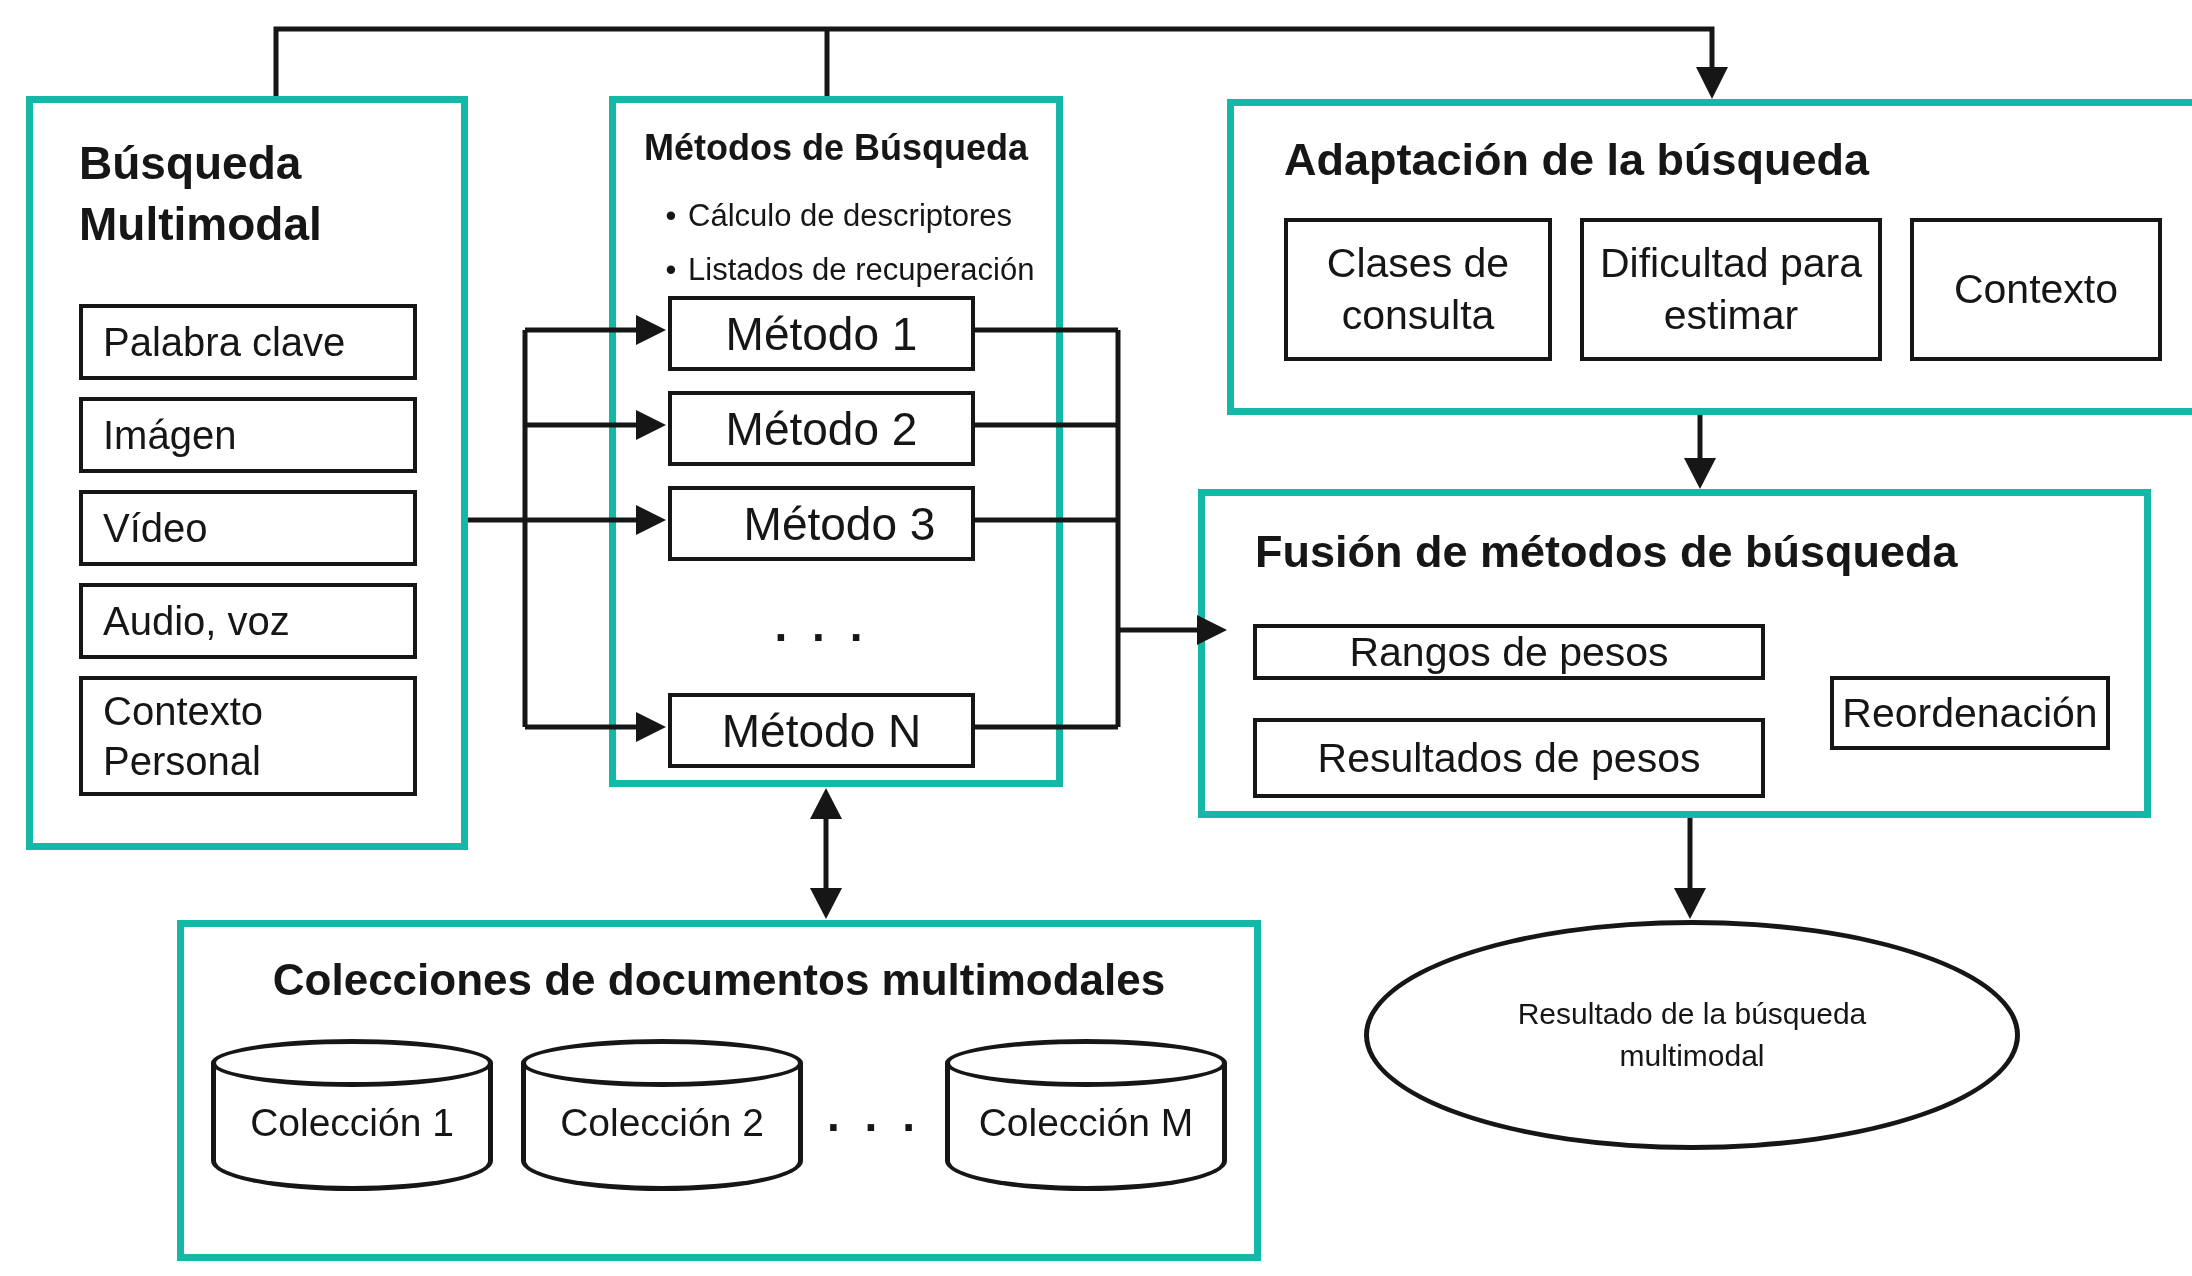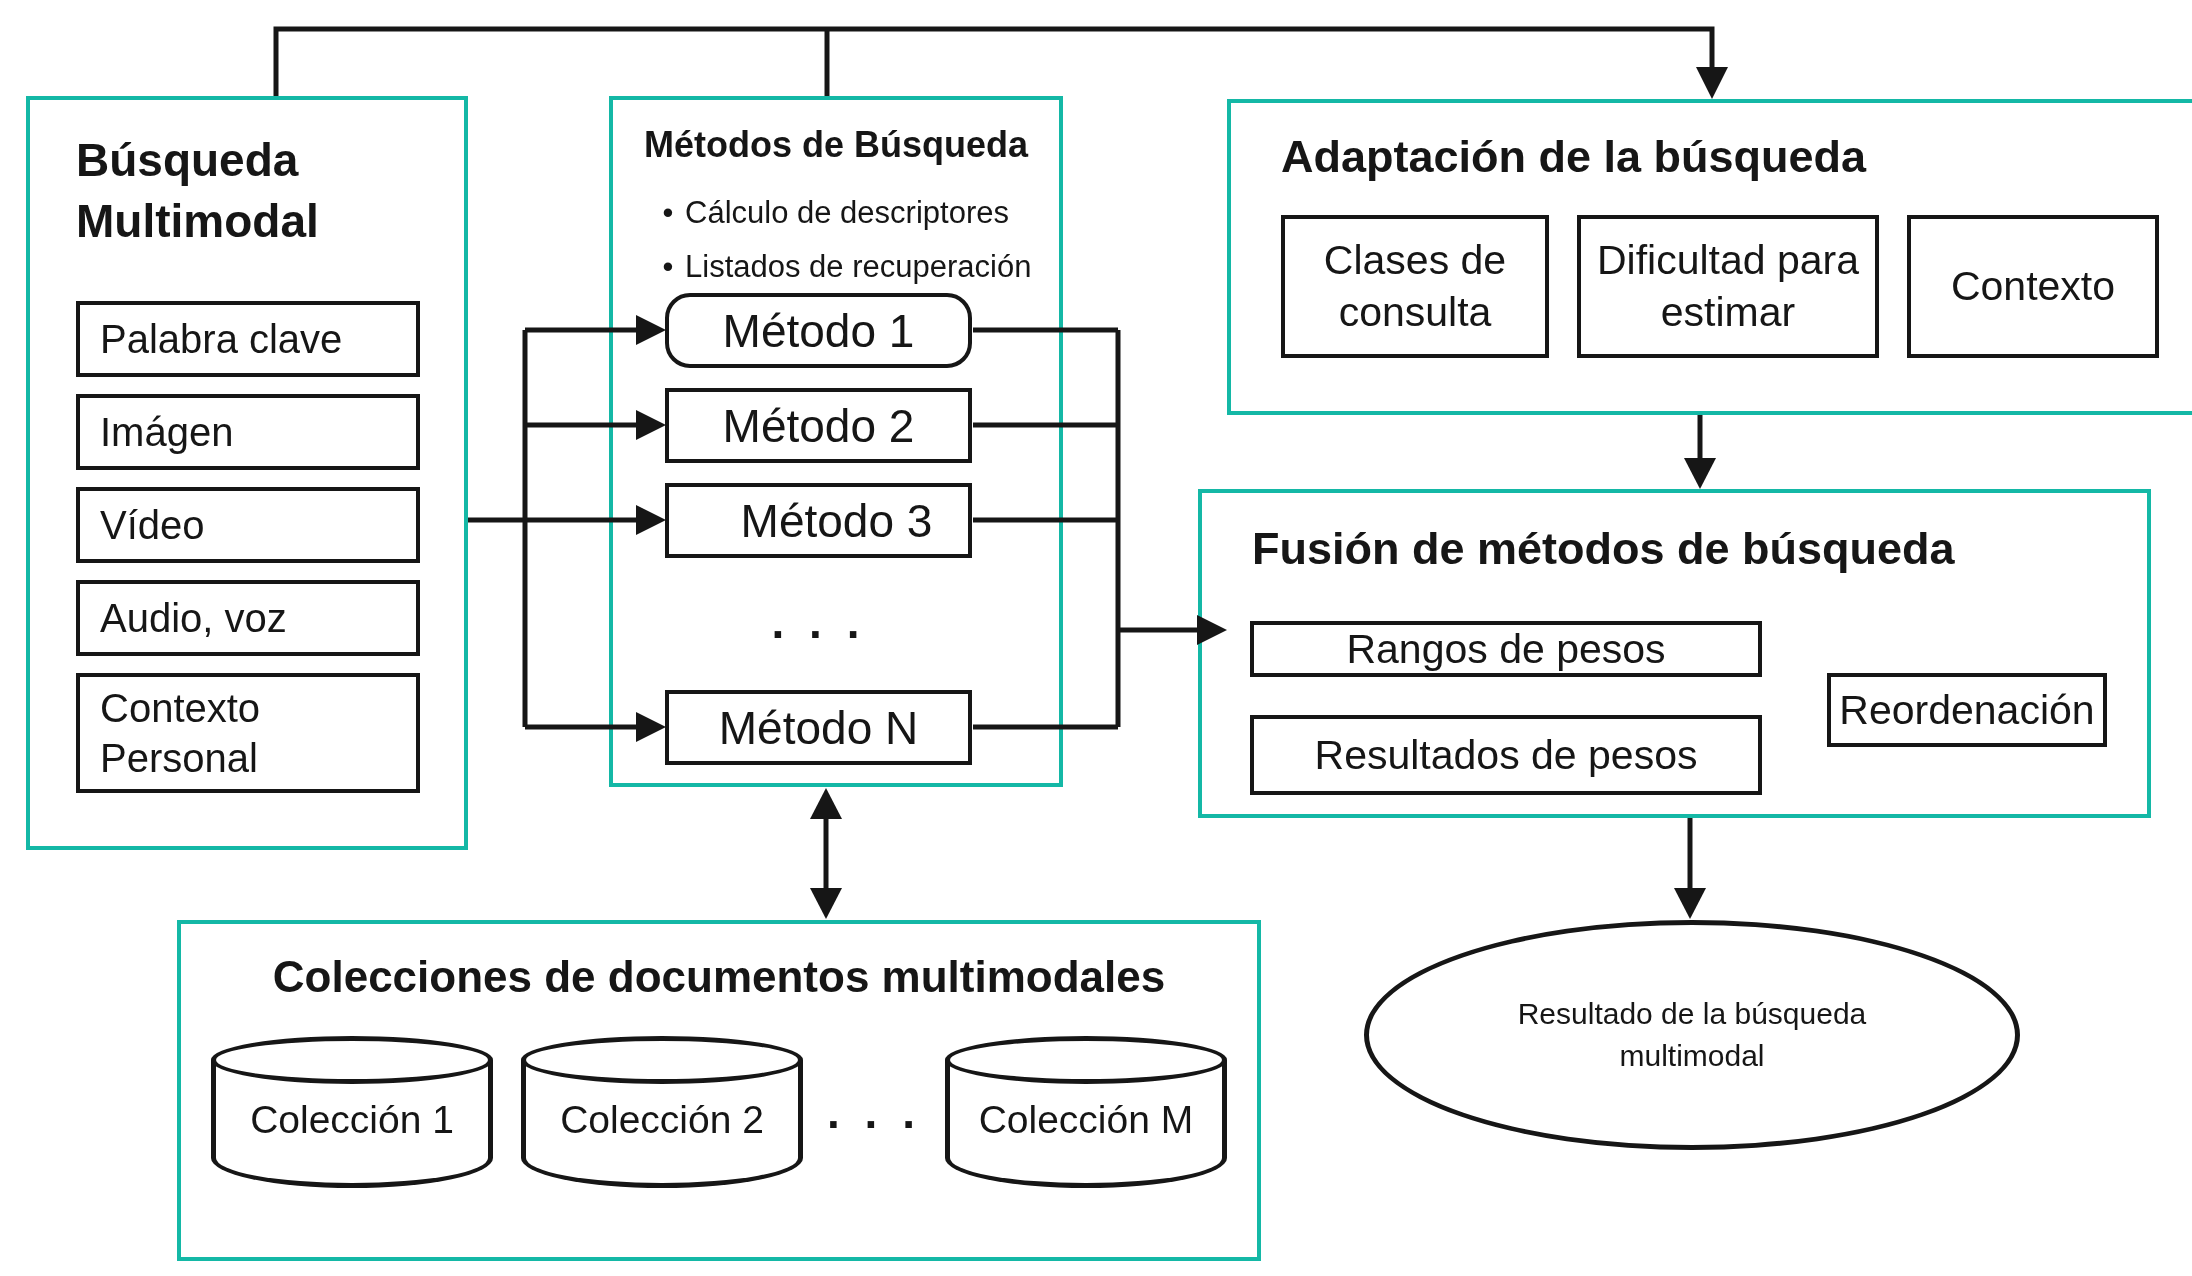--- a/index.html
+++ b/index.html
@@ -7,21 +7,21 @@
     position:relative;
     width:2192px;height:1276px;
     background:#ffffff;
     font-family:"Liberation Sans", sans-serif;
     color:#161616;
     overflow:hidden;
   }
   .box{
     position:absolute;
     background:#ffffff;
-    border:4px solid #14b8a6;
+    border:7px solid #14b8a6;
     box-sizing:border-box;
   }
   .inner{
     border:4px solid #161616;
     background:#ffffff;
     box-sizing:border-box;
     display:flex;align-items:center;
   }
 
   
@@ -30,21 +30,21 @@
   .modality-list{display:flex;flex-direction:column;gap:17px;}
   .modality-item{min-height:76px;font-size:40px;line-height:1.25;padding:6px 20px;}
 
   
   #metodos-box{left:609px;top:96px;width:454px;height:691px;}
   #metodos-title{position:absolute;left:0;right:0;top:24px;text-align:center;font-size:36px;font-weight:bold;}
   #metodos-bullets{position:absolute;left:38px;top:86px;font-size:31px;line-height:1.75;}
   .bullet-line{white-space:nowrap;}
   .bullet-dot{display:inline-block;width:34px;text-align:center;}
   .method-box{position:absolute;left:52px;width:307px;height:75px;justify-content:center;font-size:46px;}
-  #method-1{top:193px;border-radius:25px;} #method-2{top:288px;} #method-3{top:383px;padding-left:36px;} #method-n{top:590px;}
+  #method-1{top:193px;} #method-2{top:288px;} #method-3{top:383px;padding-left:36px;} #method-n{top:590px;}
   #methods-ellipsis{position:absolute;left:52px;width:307px;top:495px;text-align:center;font-size:46px;font-weight:bold;letter-spacing:6px;}
 
   
   #adaptacion-box{left:1227px;top:99px;width:1027px;height:316px;padding:28px 36px 0 50px;}
   #adaptacion-title{font-size:45px;font-weight:bold;}
   #adaptacion-row{display:flex;gap:28px;margin-top:32px;height:143px;align-items:stretch;}
   .adapt-item{justify-content:center;text-align:center;font-size:41px;line-height:1.25;}
   #adapt-item-1{width:268px;} #adapt-item-2{width:302px;} #adapt-item-3{width:252px;}
 
   

